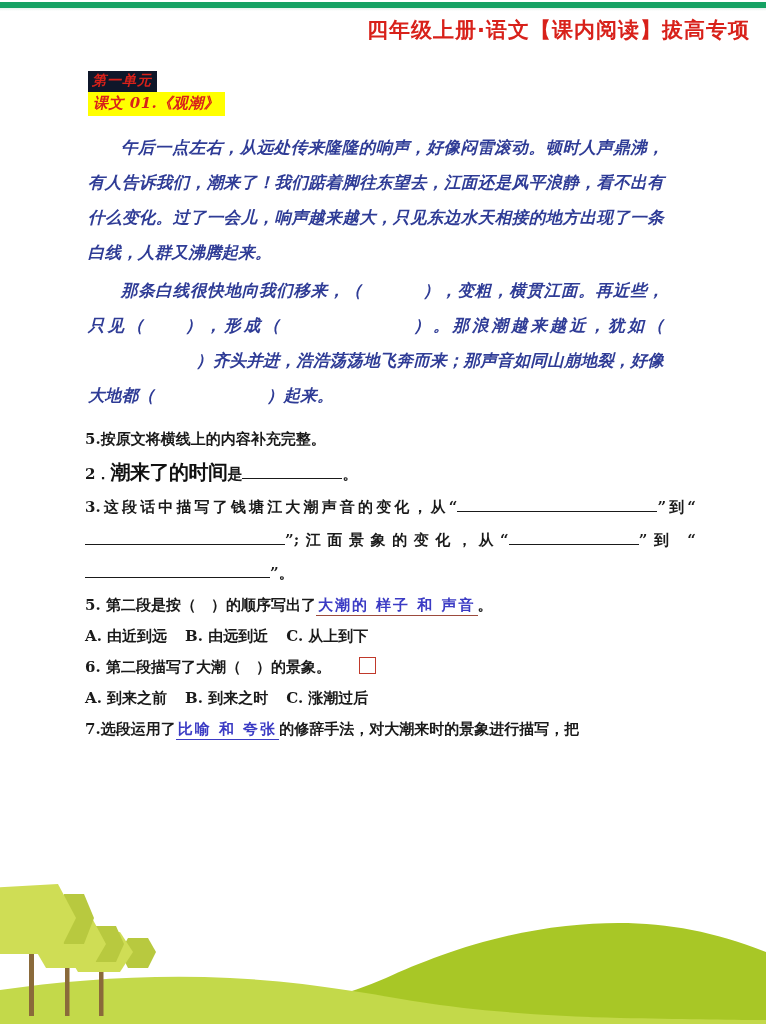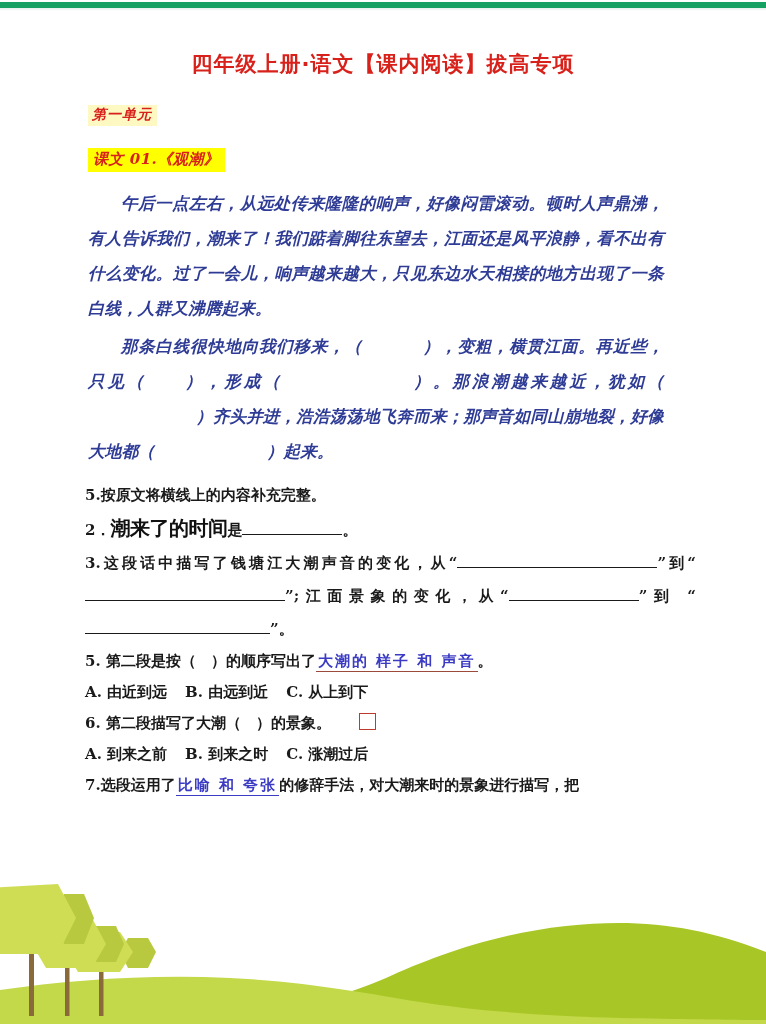--- a/index.html
+++ b/index.html
@@ -40,50 +40,48 @@
   
   .content {
     position: absolute;
     top: 0;
     left: 0;
     width: 766px;
   }
 
   
   .doc-title {
-    margin: 8px;
-    padding-top: 42px;
-    text-align: center;
+    margin: 16px;
+    text-align: right;
     color: #d8211a;
     font-family: "DejaVu Sans", "Liberation Sans", sans-serif;
     font-weight: bold;
     font-size: 21px;
     letter-spacing: 1px;
   }
 
   
   .unit-heading-row {
     margin-top: 26px;
     padding-left: 88px;
   }
   .unit-heading {
     display: inline-block;
-    background: #fef9c3;
+    background: #0f172a;
     color: #d8211a;
     font-weight: bold;
     font-size: 14px;
     font-style: italic;
     padding: 1px 5px 2px 4px;
     font-family: "DejaVu Serif", "Liberation Serif", serif;
     letter-spacing: 1px;
   }
 
   
   .lesson-heading-row {
-    margin-top: 22px;
     padding-left: 88px;
   }
   .lesson-heading {
     display: inline-block;
     background: #ffff00;
     color: #d8211a;
     font-weight: bold;
     font-size: 15px;
     font-style: italic;
     padding: 2px 6px 3px 5px;

